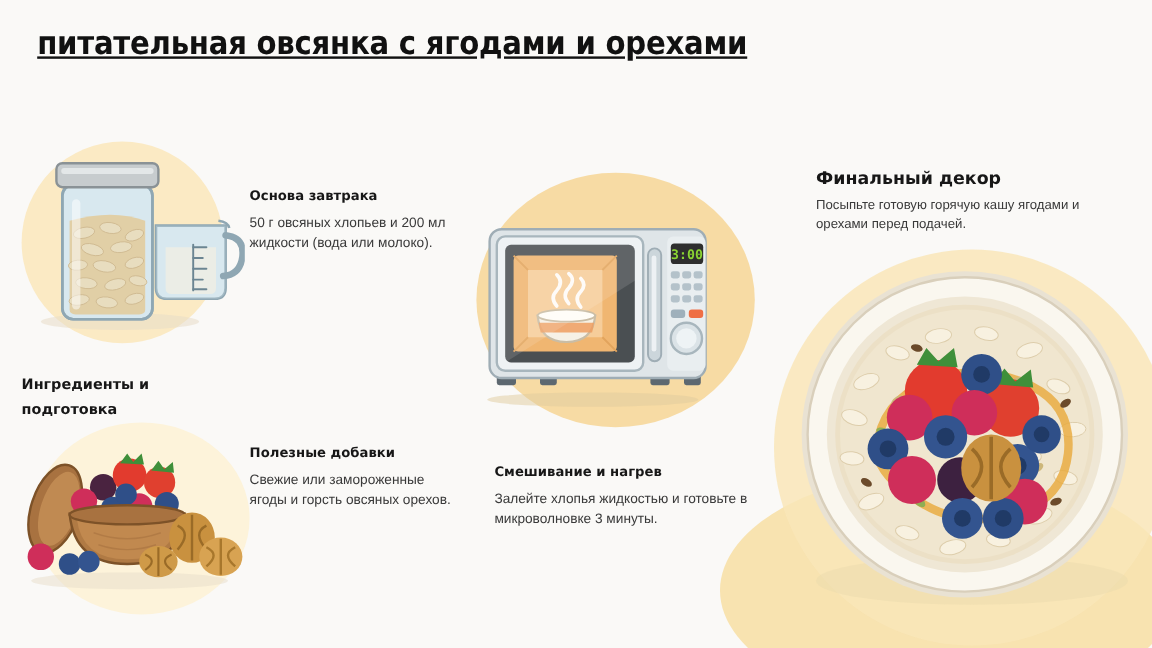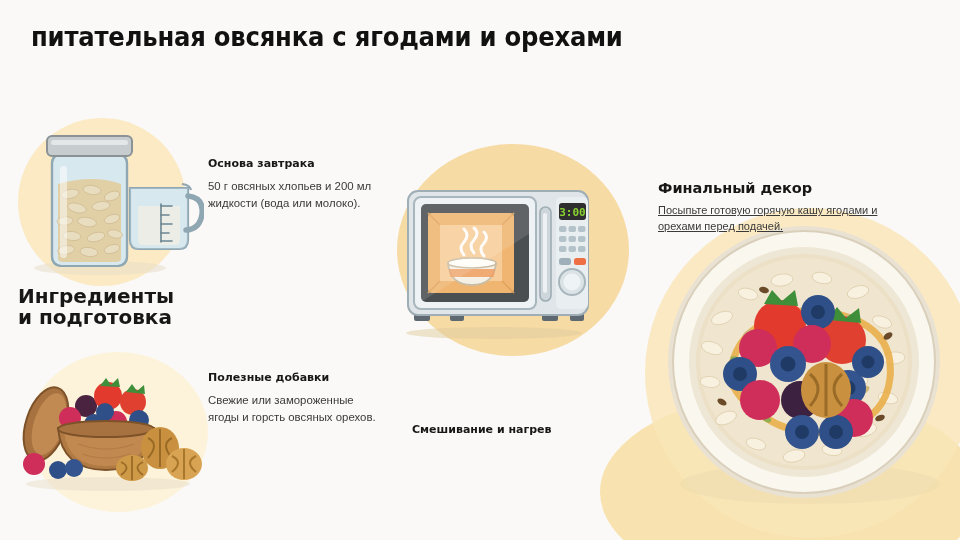--- a/index.html
+++ b/index.html
@@ -40,47 +40,47 @@
     top: 20px;
     z-index: 6;
     color: #111;
     font-weight: bold;
     font-size: 27px;
     line-height: 34px;
     letter-spacing: -0.2px;
     font-family: "DejaVu Sans", sans-serif;
     font-stretch: condensed;
   }
-  .title .l2 { padding-left: 9px; display:block; }
+  .title .l2 { padding-left: 9px; display:block;text-decoration:underline; }
 
   
   .block { position: absolute; z-index: 6; }
   .block h3 {
     margin: 0 0 5px 0;
     font-size: 11px;
     line-height: 19px;
     font-weight: bold;
     color: #171717;
     font-family: "DejaVu Sans", sans-serif;
   }
   .block p {
     margin: 0;
     font-size: 11.4px;
     line-height: 16.5px;
     color: #3a3a3a;
     font-family: "Liberation Sans", sans-serif;
   }
   #block-base     { left: 208px; top: 154px; width: 172px; }
   #block-section  { left: 18px;  top: 286px; width: 175px; }
-  #block-section h3 { font-size: 20px; line-height: 21px; }
+  #block-section h3 { font-size: 12px; line-height: 21px; margin-top: 24px; }
   #block-addons   { left: 208px; top: 368px; width: 178px; }
-  #block-mix      { left: 412px; top: 384px; width: 215px; margin-top: 36px; }
-  #block-decor    { left: 658px; top: 140px; width: 248px; margin-top: 39px; }
+  #block-mix      { left: 412px; top: 384px; width: 215px; }
+  #block-decor    { left: 680px; top: 140px; width: 248px; }
   #block-decor h3 { font-size: 14.5px; }
-  #block-decor p  { font-size: 11px; line-height: 15.5px; text-decoration: underline; }
+  #block-decor p  { font-size: 11px; line-height: 15.5px; }
 
   
   .art { position: absolute; z-index: 3; }
   #art-ingredients { left: 22px; top: 126px; width: 182px; height: 152px; }
   #art-berries     { left: 8px;  top: 352px; width: 196px; height: 142px; }
   #art-microwave   { left: 390px; top: 163px; width: 212px; height: 178px; }
   #art-final       { left: 652px; top: 222px; width: 308px; height: 290px; }
 </style>
 </head>
 <body>
@@ -328,20 +328,21 @@
     <h3>Ингредиенты и подготовка</h3>
   </div>
 
   <div class="block" id="block-addons">
     <h3>Полезные добавки</h3>
     <p>Свежие или замороженные ягоды и горсть овсяных орехов.</p>
   </div>
 
   <div class="block" id="block-mix">
     <h3>Смешивание и нагрев</h3>
+    <p>Залейте хлопья жидкостью и готовьте в микроволновке 3 минуты.</p>
   </div>
 
   <div class="block" id="block-decor">
     <h3>Финальный декор</h3>
     <p>Посыпьте готовую горячую кашу ягодами и орехами перед подачей.</p>
   </div>
 
 </div>
 
 </body></html>

